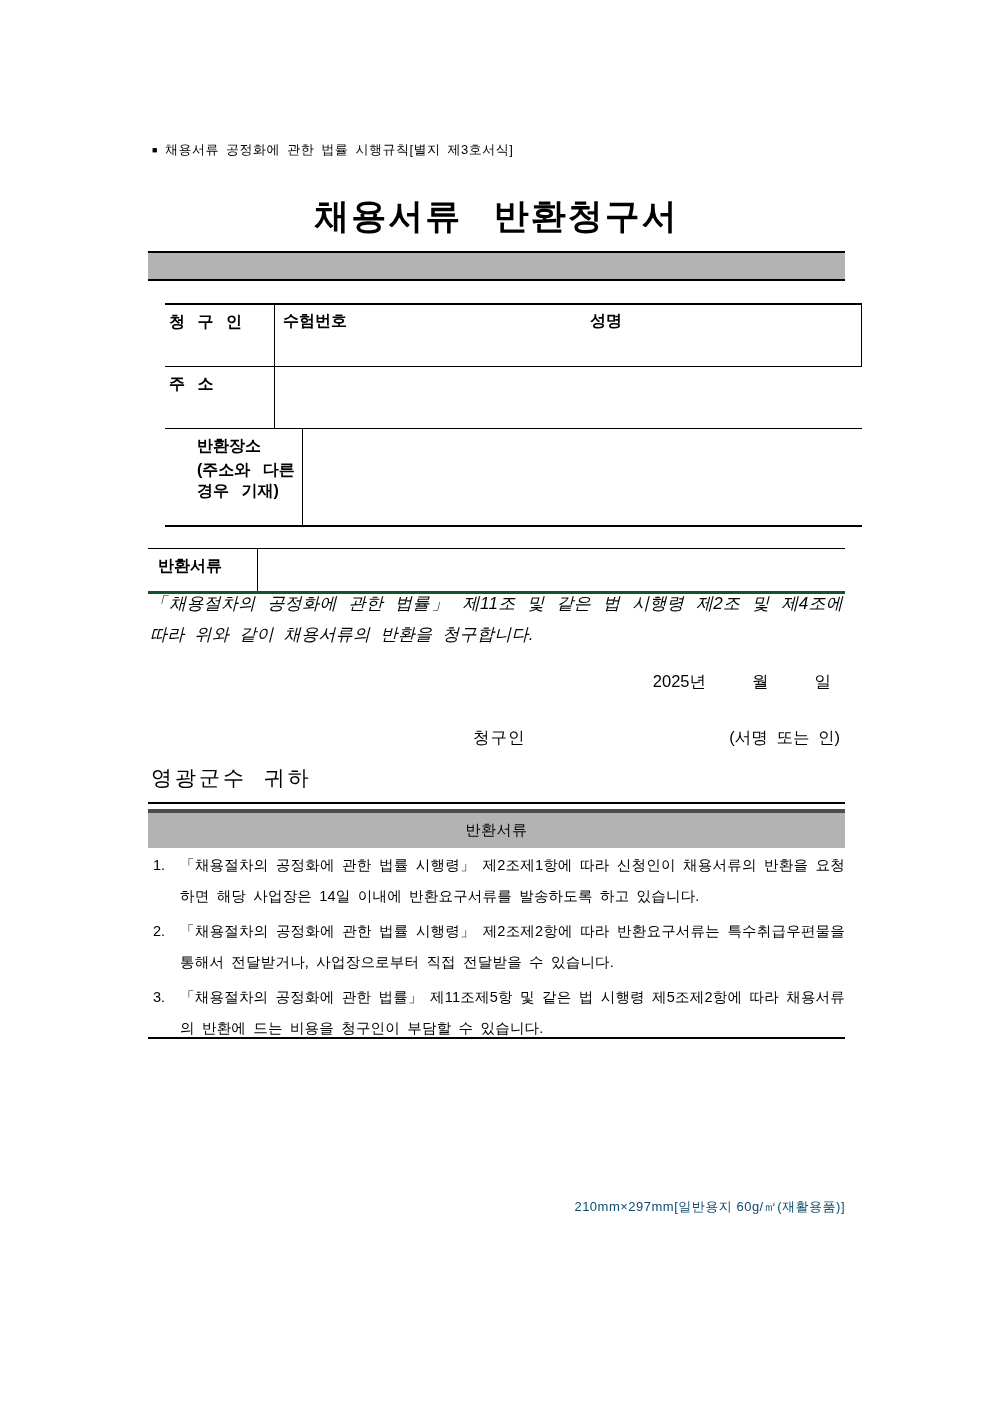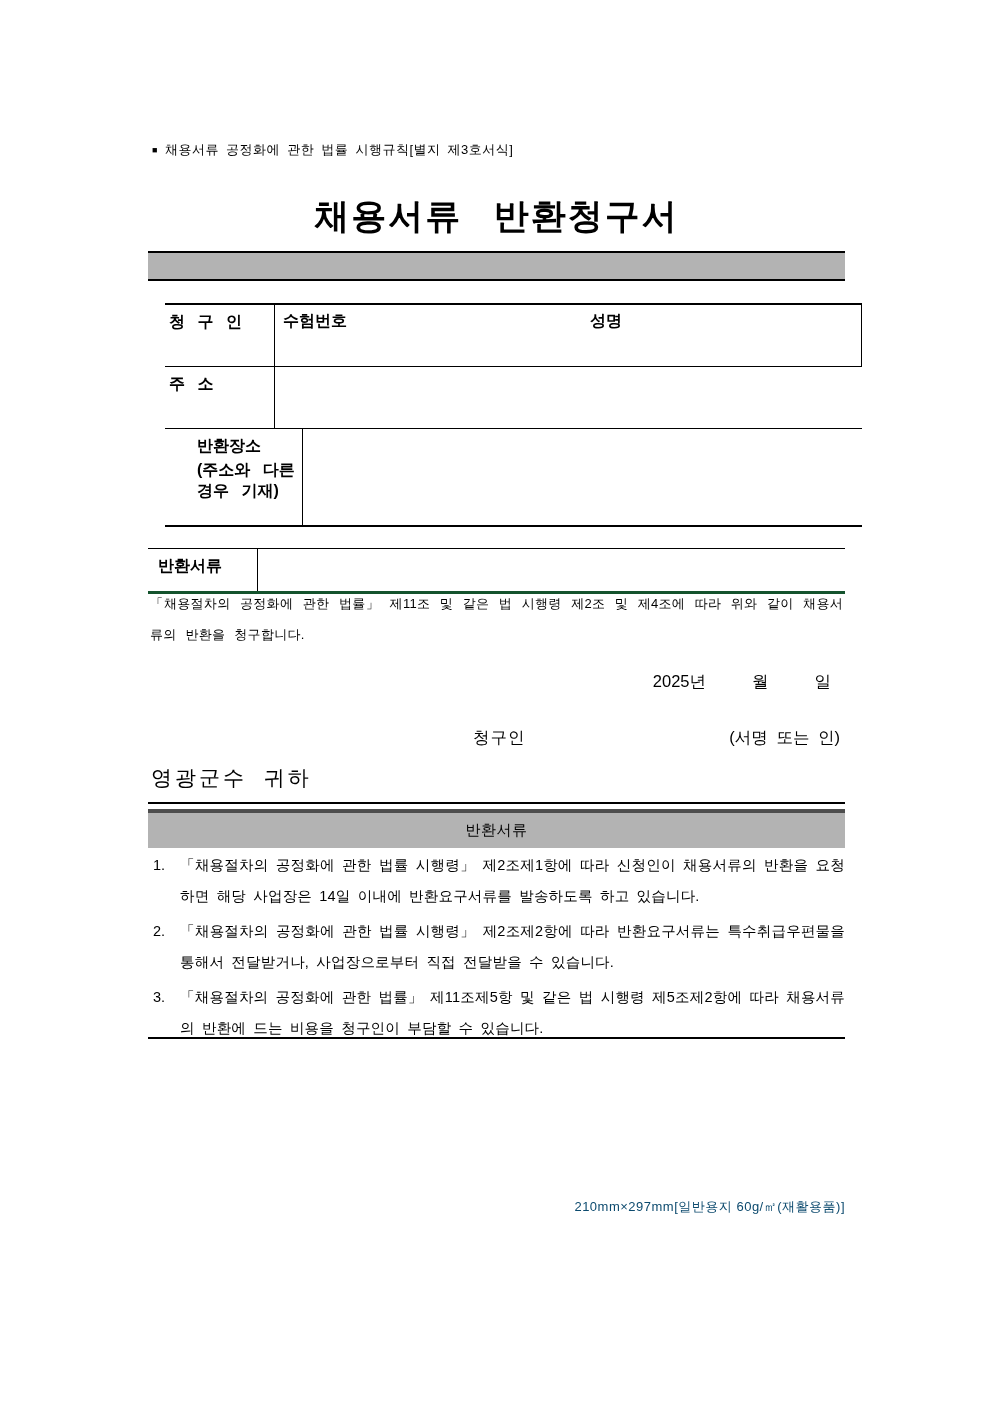--- a/index.html
+++ b/index.html
@@ -59,22 +59,22 @@
   
   .tableB {
     position:absolute; left:148px; top:548px; width:697px; height:46px;
     border-top:1px solid #000; border-bottom:3px solid #14532d;
     display:flex;
   }
   .tableB .cell-label { padding:6px 5px 0 10px; word-spacing:0; }
   
   .statement {
     position:absolute; left:150px; top:588px; width:693px;
-    font-size:13px; line-height:31px;
-    text-align:justify; word-spacing:5px; letter-spacing:0.3px;
+    font-size:17px; line-height:31px;
+    text-align:justify; word-spacing:5px; letter-spacing:0.3px;font-style:italic;
   }
   
   .date-row {
     position:absolute; left:148px; top:671px; width:697px;
     display:flex; justify-content:flex-end; align-items:baseline;
     gap:46px; padding-right:14px;
     font-size:16.5px;
   }
   
   .sig-row {

